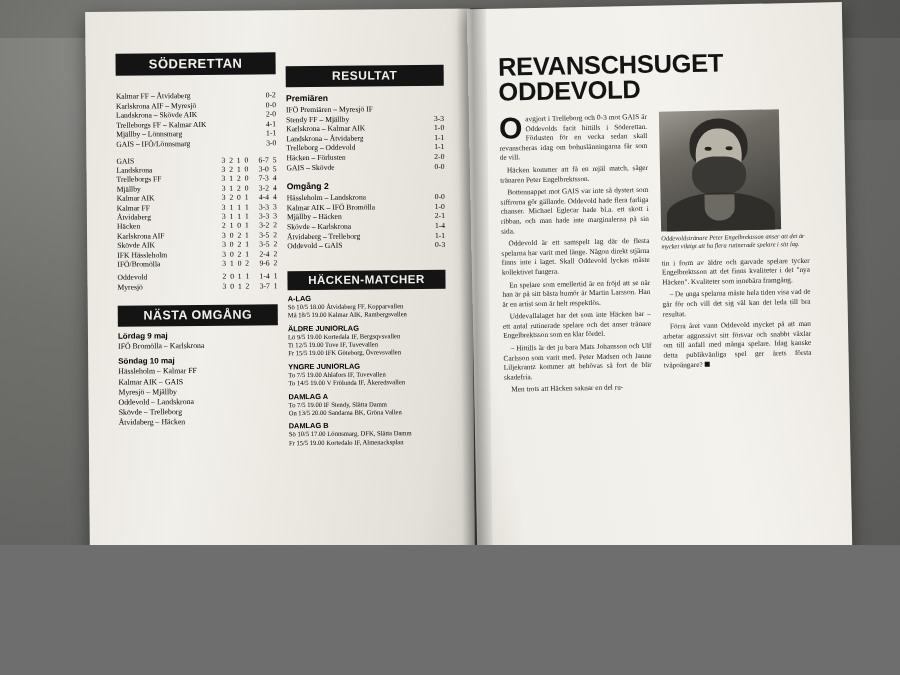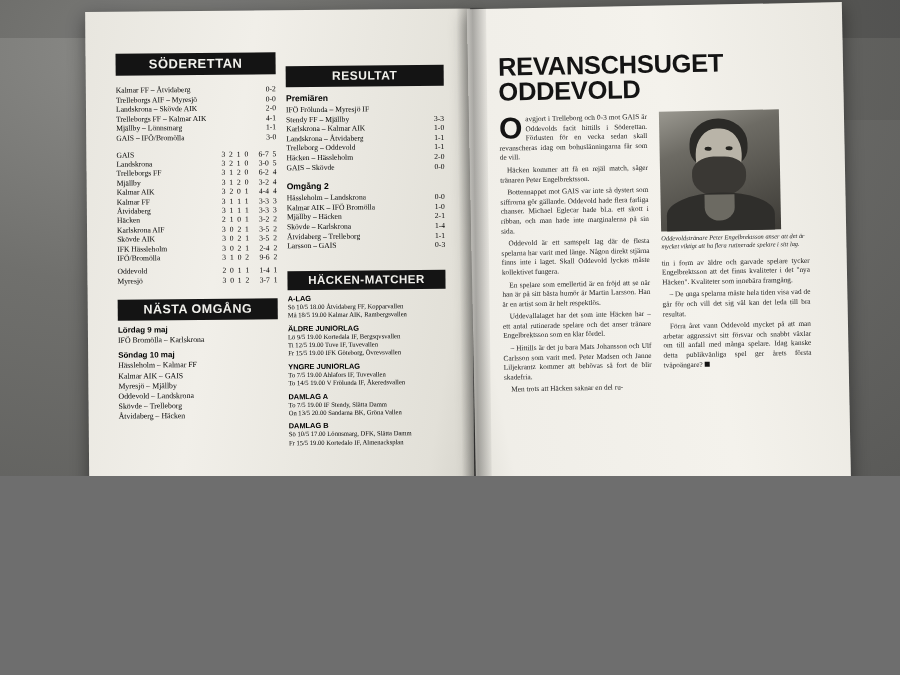--- a/index.html
+++ b/index.html
@@ -1,21 +1,21 @@
 <!DOCTYPE html>
 <html><head>
 <meta charset="utf-8">
 <style>
   html,body{margin:0;padding:0;}
   body{
     width:900px;height:675px;overflow:hidden;
     background:#6e6e6e;
     font-family:"Liberation Serif", serif;
   }
-  #root{position:relative;width:900px;height:476px;overflow:hidden;
+  #root{position:relative;width:900px;height:545px;overflow:hidden;
     background:
       radial-gradient(ellipse at 20% 10%, #8d8d8a 0%, #70706d 40%, #5a5a58 100%);
   }
   
   .desk-streak{position:absolute;background:rgba(255,255,255,.05);pointer-events:none;}
   .desk-dark{position:absolute;background:rgba(0,0,0,.12);pointer-events:none;}
 
   
   #spread{
     position:absolute;left:88px;top:8px;width:760px;height:650px;
@@ -115,43 +115,43 @@
   <div class="desk-dark" style="left:720px;top:0;width:180px;height:120px;border-radius:0 0 0 90px;opacity:.45;"></div>
 
   <div id="spread">
 
     <div class="page" id="page-left">
       <div class="page-inner">
 
         <div class="col" id="L-col1">
           <div class="hdr-black" id="soderettan-hdr">SÖDERETTAN</div>
 
-          <div style="margin-top:10px;">
+          <div style="margin-top:16px;">
             <div class="res-row">
               <span class="nm">Kalmar FF – Åtvidaberg</span>
               <span class="sc">0-2</span>
             </div>
             <div class="res-row">
-              <span class="nm">Trelleborgs AIF – Myresjö</span>
+              <span class="nm">Karlskrona AIF – Myresjö</span>
               <span class="sc">0-0</span>
             </div>
             <div class="res-row">
               <span class="nm">Landskrona – Skövde AIK</span>
               <span class="sc">2-0</span>
             </div>
             <div class="res-row">
               <span class="nm">Trelleborgs FF – Kalmar AIK</span>
               <span class="sc">4-1</span>
             </div>
             <div class="res-row">
               <span class="nm">Mjällby – Lönnsmarg</span>
               <span class="sc">1-1</span>
             </div>
             <div class="res-row">
-              <span class="nm">GAIS – IFÖ/Bromölla</span>
+              <span class="nm">GAIS – IFÖ/Lönnsmarg</span>
               <span class="sc">3-0</span>
             </div>
           </div>
 
           <table class="tbl" style="margin-top:7px;">
             <tbody>
                 <tr>
               <td>GAIS</td>
               <td class="r">3</td>
               <td class="r">2</td>
@@ -168,21 +168,21 @@
               <td class="r">0</td>
               <td class="r">3-0</td>
               <td class="r">5</td>
             </tr>
             <tr>
               <td>Trelleborgs FF</td>
               <td class="r">3</td>
               <td class="r">1</td>
               <td class="r">2</td>
               <td class="r">0</td>
-              <td class="r">6-2</td>
+              <td class="r">7-3</td>
               <td class="r">4</td>
             </tr>
             <tr>
               <td>Mjällby</td>
               <td class="r">3</td>
               <td class="r">1</td>
               <td class="r">2</td>
               <td class="r">0</td>
               <td class="r">3-2</td>
               <td class="r">4</td>
@@ -296,41 +296,41 @@
             <div class="fix-row">Åtvidaberg – Häcken</div>
           </div>
         </div>
 
         <div class="col" id="L-col2">
           <div class="hdr-black" id="resultat-hdr">RESULTAT</div>
 
           <div class="sec-title">Premiären</div>
           <div>
             <div class="res-row">
-              <span class="nm">IFÖ Frölunda – Myresjö IF</span>
+              <span class="nm">IFÖ Premiären – Myresjö IF</span>
               <span class="sc"></span>
             </div>
             <div class="res-row">
               <span class="nm">Stendy FF – Mjällby</span>
               <span class="sc">3-3</span>
             </div>
             <div class="res-row">
               <span class="nm">Karlskrona – Kalmar AIK</span>
               <span class="sc">1-0</span>
             </div>
             <div class="res-row">
               <span class="nm">Landskrona – Åtvidaberg</span>
               <span class="sc">1-1</span>
             </div>
             <div class="res-row">
               <span class="nm">Trelleborg – Oddevold</span>
               <span class="sc">1-1</span>
             </div>
             <div class="res-row">
-              <span class="nm">Häcken – Hässleholm</span>
+              <span class="nm">Häcken – Förlusten</span>
               <span class="sc">2-0</span>
             </div>
             <div class="res-row">
               <span class="nm">GAIS – Skövde</span>
               <span class="sc">0-0</span>
             </div>
           </div>
 
           <div class="sec-title" style="margin-top:9px;">Omgång 2</div>
           <div>
@@ -348,21 +348,21 @@
             </div>
             <div class="res-row">
               <span class="nm">Skövde – Karlskrona</span>
               <span class="sc">1-4</span>
             </div>
             <div class="res-row">
               <span class="nm">Åtvidaberg – Trelleborg</span>
               <span class="sc">1-1</span>
             </div>
             <div class="res-row">
-              <span class="nm">Larsson – GAIS</span>
+              <span class="nm">Oddevold – GAIS</span>
               <span class="sc">0-3</span>
             </div>
           </div>
 
           <div class="hdr-black" id="hacken-hdr" style="margin-top:20px;">HÄCKEN-MATCHER</div>
 
           <div style="margin-top:3px;">
             <div class="cat-lbl">A-LAG</div>
             <div class="match-line">Sö 10/5  18.00  Åtvidaberg FF, Kopparvallen</div>
             <div class="match-line">Må 18/5  19.00  Kalmar AIK, Rambergsvallen</div>

